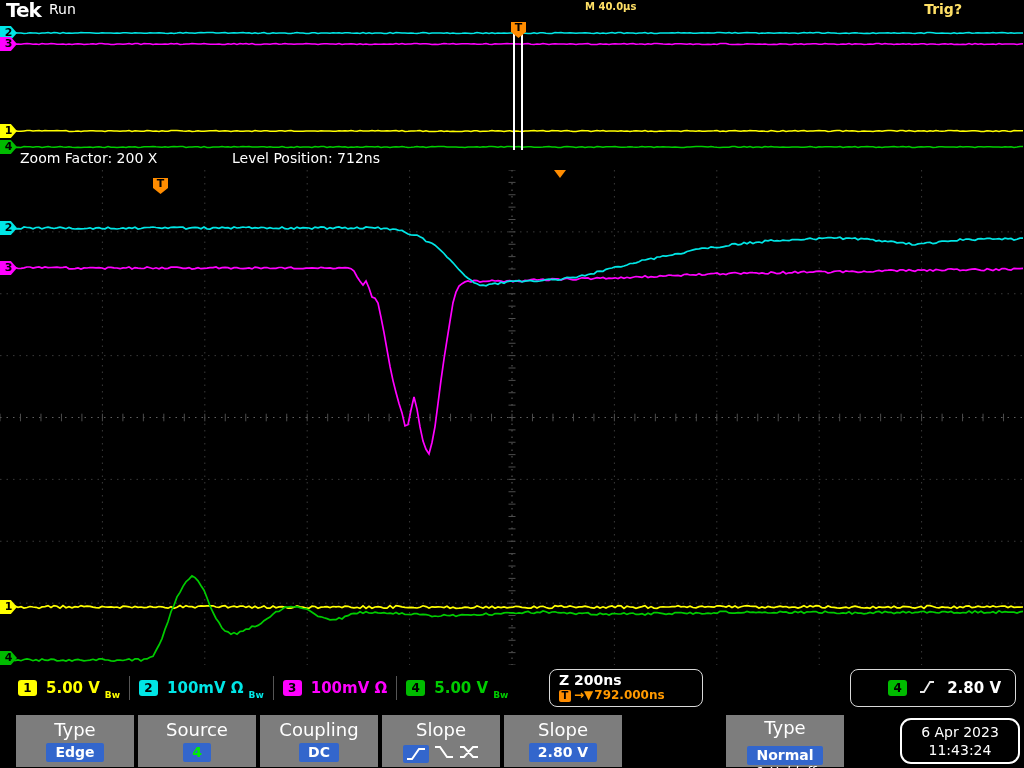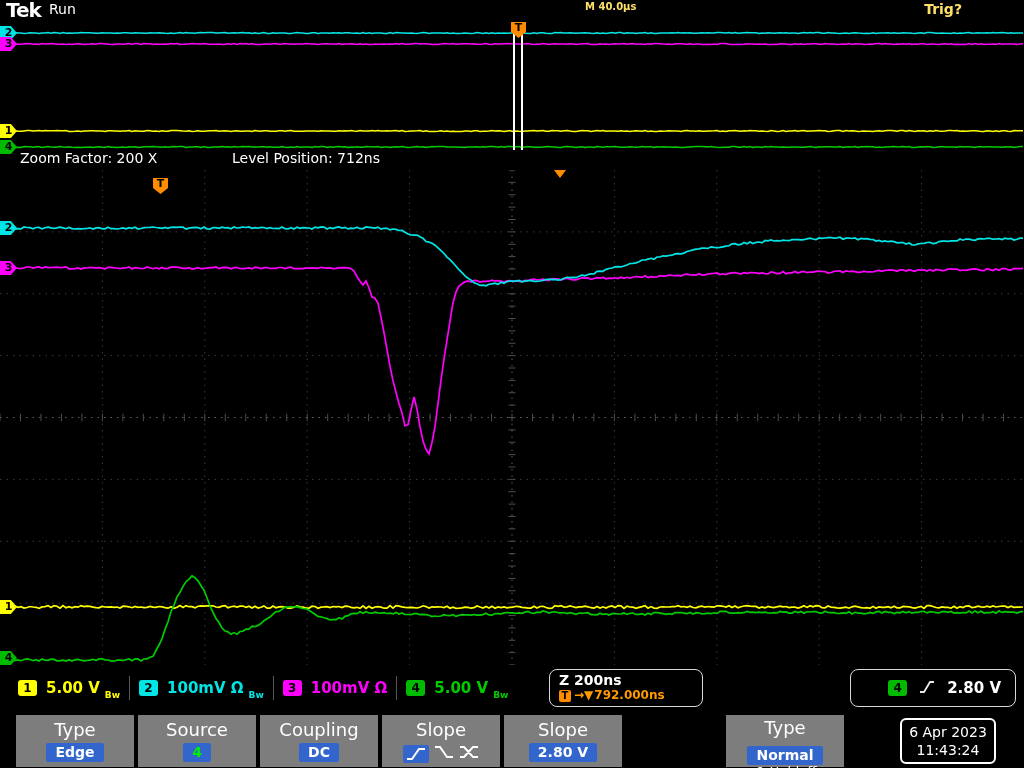--- a/index.html
+++ b/index.html
@@ -62,22 +62,22 @@
   
   .menubar{position:absolute;top:712px;left:0;width:1024px;height:56px;background:#000;}
   .mbtn{position:absolute;top:3px;width:118px;height:52px;background:#7d7d7d;text-align:center;}
   .mtitle{margin-top:4px;font-size:18px;color:#fff;}
   .mval{display:inline-block;margin-top:3px;padding:0 9px;background:#3366cc;color:#fff;
         font-weight:bold;border-radius:2px;font-size:14px;line-height:19px;}
   .green-val{color:#00ee00;}
   .mextra{font-size:13px;color:#fff;line-height:14px;font-style:italic;}
   .slopeicons{display:flex;justify-content:center;align-items:center;gap:5px;margin-top:4px;}
   .selicon{background:#3366cc;border-radius:2px;padding:1px 3px;display:flex;}
-  .datebox{position:absolute;left:900px;top:6px;width:96px;height:46px;background:#000;
-           border:2px solid #fff;border-radius:6px;color:#fff;font-size:14px;text-align:center;
+  .datebox{position:absolute;left:900px;top:6px;width:120px;height:46px;background:#000;
+           border:2px solid #fff;border-radius:11px;color:#fff;font-size:14px;text-align:center;
            display:flex;flex-direction:column;justify-content:center;gap:2px;box-sizing:border-box;}
 </style>
 </head>
 <body>
 
 <div class="scope">
 
   <div class="topbar">
     <span class="tek-logo">Tek</span>
     <span class="run-label">Run</span>

